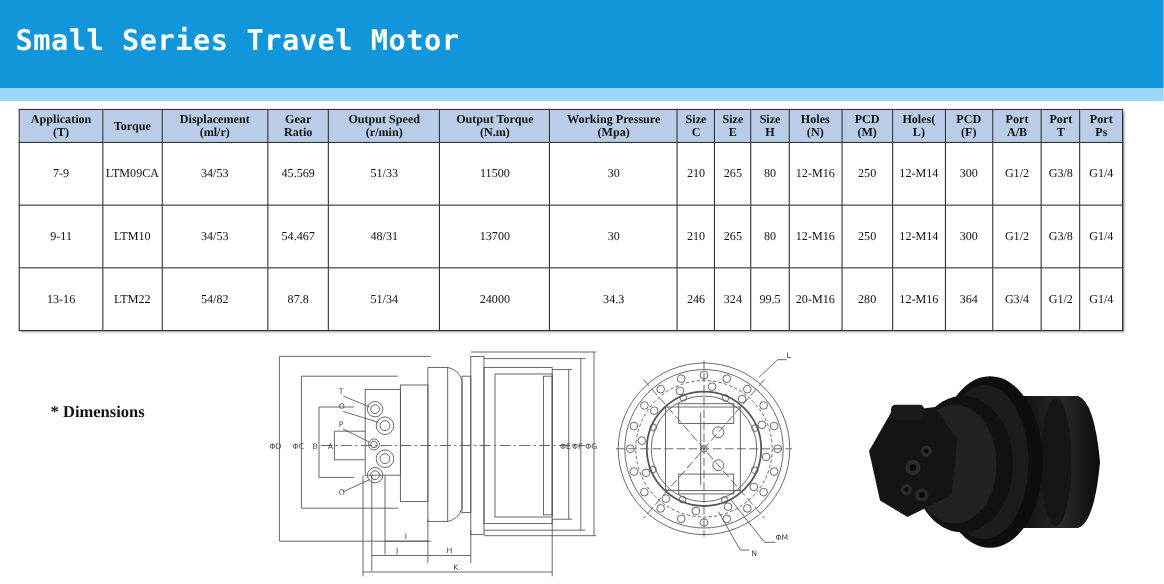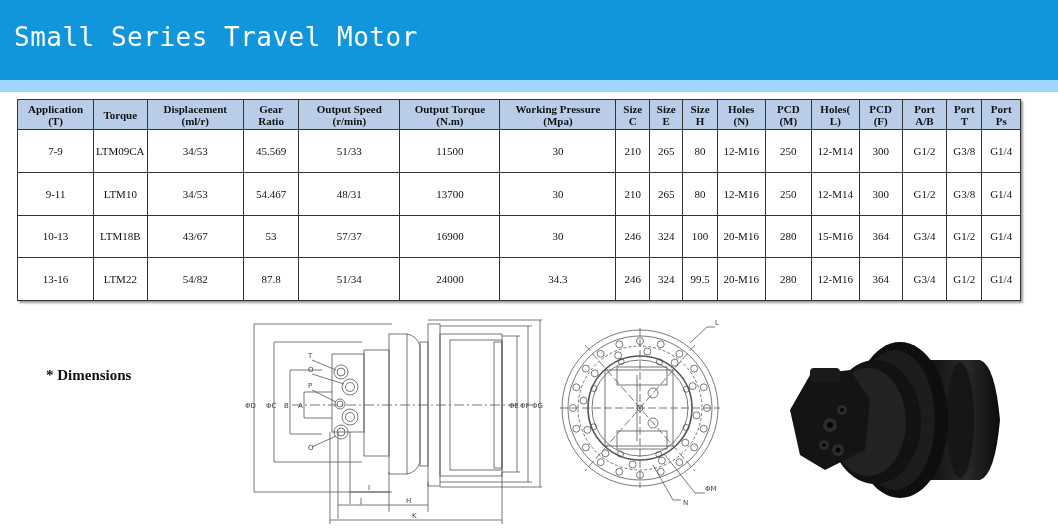--- a/index.html
+++ b/index.html
@@ -1,19 +1,19 @@
 <!DOCTYPE html>
 <html><head>
 <meta charset="utf-8">
 <style>
   html,body{margin:0;padding:0;}
   body{width:1058px;height:531px;background:#ffffff;position:relative;overflow:hidden;font-family:"Liberation Serif","DejaVu Serif",serif;}
   .banner{position:absolute;left:0;top:0;width:1058px;height:80px;background:#1196dc;}
   .banner-strip{position:absolute;left:0;top:80px;width:1058px;height:12px;background:#9ed6fa;}
-  .title{position:absolute;left:14px;top:22px;color:#ffffff;font-family:"DejaVu Sans Mono","Liberation Mono",monospace;font-weight:normal;font-size:26px;letter-spacing:0.5px;}
+  .title{position:absolute;left:14px;top:22px;color:#ffffff;font-family:"DejaVu Sans Mono","Liberation Mono",monospace;font-weight:bold;font-size:26px;letter-spacing:0.5px;}
   table.spec{position:absolute;left:17px;top:99px;border-collapse:collapse;width:1004px;height:202px;box-shadow:2px 2px 2px #9a9a9a;}
   table.spec th,table.spec td{border:1.5px solid #333;text-align:center;color:#111;font-size:11px;padding:0 2px;line-height:12px;}
   table.spec th{background:#b9cde8;font-weight:bold;height:29px;}
   table.spec td{height:33px;}
   table.spec tr.tall td{height:36px;}
   .dims-label{position:absolute;left:46px;top:367px;font-size:15px;font-weight:bold;color:#111;}
   .drawing{position:absolute;}
   .photo{position:absolute;left:780px;top:330px;}
 </style>
 </head>
@@ -75,39 +75,20 @@
         <td>30</td>
         <td>210</td>
         <td>265</td>
         <td>80</td>
         <td>12-M16</td>
         <td>250</td>
         <td>12-M14</td>
         <td>300</td>
         <td>G1/2</td>
         <td>G3/8</td>
-        <td>G1/4</td>
-      </tr>
-      <tr>
-        <td>10-13</td>
-        <td>LTM18B</td>
-        <td>43/67</td>
-        <td>53</td>
-        <td>57/37</td>
-        <td>16900</td>
-        <td>30</td>
-        <td>246</td>
-        <td>324</td>
-        <td>100</td>
-        <td>20-M16</td>
-        <td>280</td>
-        <td>15-M16</td>
-        <td>364</td>
-        <td>G3/4</td>
-        <td>G1/2</td>
         <td>G1/4</td>
       </tr>
       <tr>
         <td>13-16</td>
         <td>LTM22</td>
         <td>54/82</td>
         <td>87.8</td>
         <td>51/34</td>
         <td>24000</td>
         <td>34.3</td>

